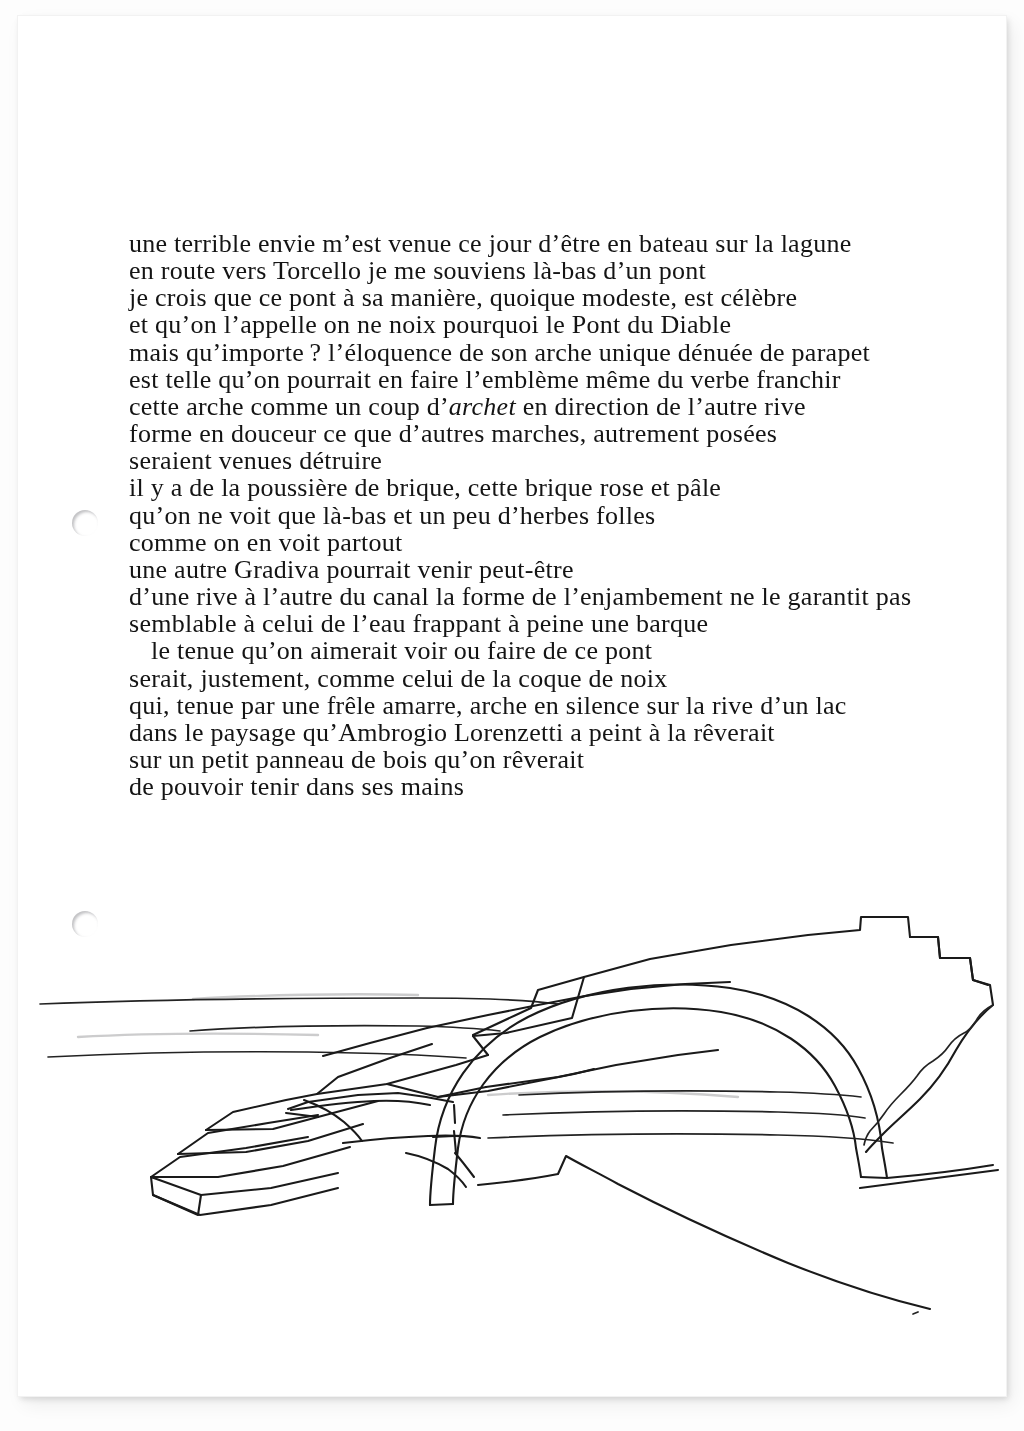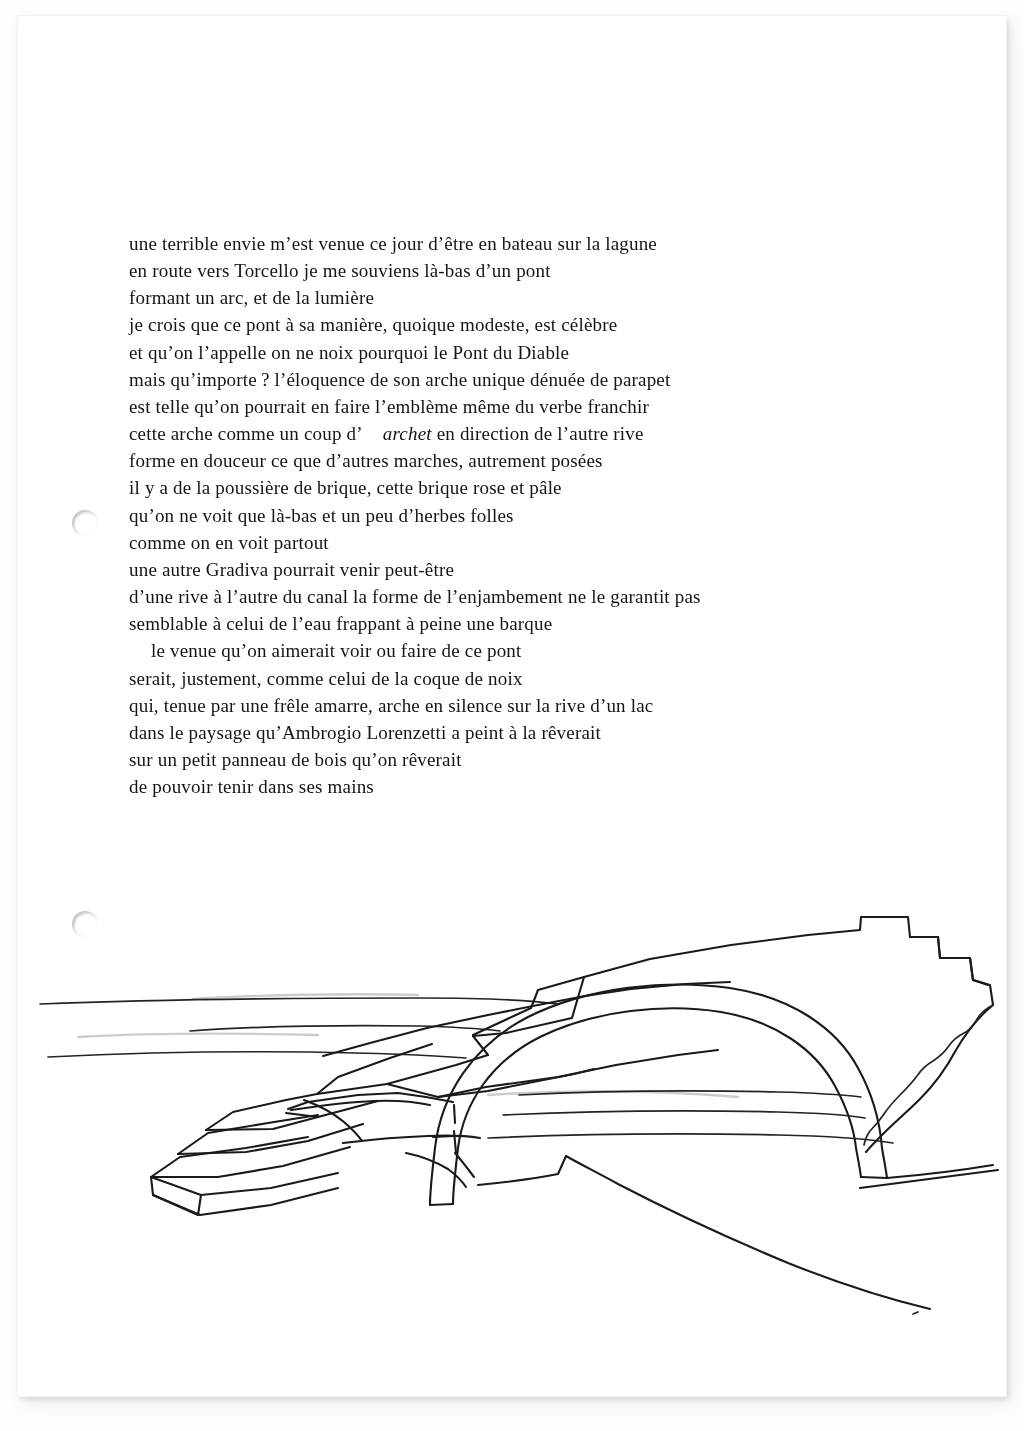--- a/index.html
+++ b/index.html
@@ -54,29 +54,29 @@
   #hole-2 { left: 54px; top: 895px; }
 
   
   #poem {
     position: absolute;
     left: 129px;
     top: 230px;
     width: 760px;
   }
   #poem .line {
-    font-size: 19px;
+    font-size: 26px;
     line-height: 27.15px;
     color: #141414;
     white-space: pre;
     letter-spacing: 0.01em;
     font-family: "Liberation Serif", "DejaVu Serif", serif;
   }
   #poem .line.indent { padding-left: 22px; }
-  #poem .line em { font-style: italic; margin-left: 20px; }
+  #poem .line em { font-style: italic; }
 
   
   #drawing {
     position: absolute;
     left: 18px;
     top: 905px;
     width: 988px;
     height: 420px;
   }
   #drawing svg { display: block; width: 988px; height: 420px; }
@@ -110,34 +110,34 @@
   <div id="page">
 
     <div class="hole" id="hole-1"></div>
     <div class="hole" id="hole-2"></div>
 
   </div>
 
   <div id="poem">
       <div class="line">une terrible envie m’est venue ce jour d’être en bateau sur la lagune</div>
       <div class="line">en route vers Torcello je me souviens là-bas d’un pont</div>
-      <div class="line">formant un arc, et de la lumière</div>
       <div class="line">je crois que ce pont à sa manière, quoique modeste, est célèbre</div>
       <div class="line">et qu’on l’appelle on ne noix pourquoi le Pont du Diable</div>
       <div class="line">mais qu’importe ? l’éloquence de son arche unique dénuée de parapet</div>
       <div class="line">est telle qu’on pourrait en faire l’emblème même du verbe franchir</div>
       <div class="line">cette arche comme un coup d’<em>archet</em> en direction de l’autre rive</div>
       <div class="line">forme en douceur ce que d’autres marches, autrement posées</div>
+      <div class="line">seraient venues détruire</div>
       <div class="line">il y a de la poussière de brique, cette brique rose et pâle</div>
       <div class="line">qu’on ne voit que là-bas et un peu d’herbes folles</div>
       <div class="line">comme on en voit partout</div>
       <div class="line">une autre Gradiva pourrait venir peut-être</div>
       <div class="line">d’une rive à l’autre du canal la forme de l’enjambement ne le garantit pas</div>
       <div class="line">semblable à celui de l’eau frappant à peine une barque</div>
-      <div class="line indent">le venue qu’on aimerait voir ou faire de ce pont</div>
+      <div class="line indent">le tenue qu’on aimerait voir ou faire de ce pont</div>
       <div class="line">serait, justement, comme celui de la coque de noix</div>
       <div class="line">qui, tenue par une frêle amarre, arche en silence sur la rive d’un lac</div>
       <div class="line">dans le paysage qu’Ambrogio Lorenzetti a peint à la rêverait</div>
       <div class="line">sur un petit panneau de bois qu’on rêverait</div>
       <div class="line">de pouvoir tenir dans ses mains</div>
     </div>
 
   <div id="drawing">
     <svg viewBox="0 0 988 420" xmlns="http://www.w3.org/2000/svg" aria-hidden="true">
 

